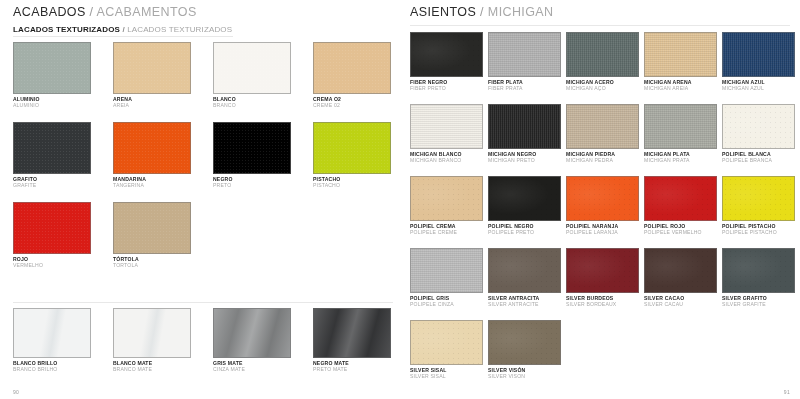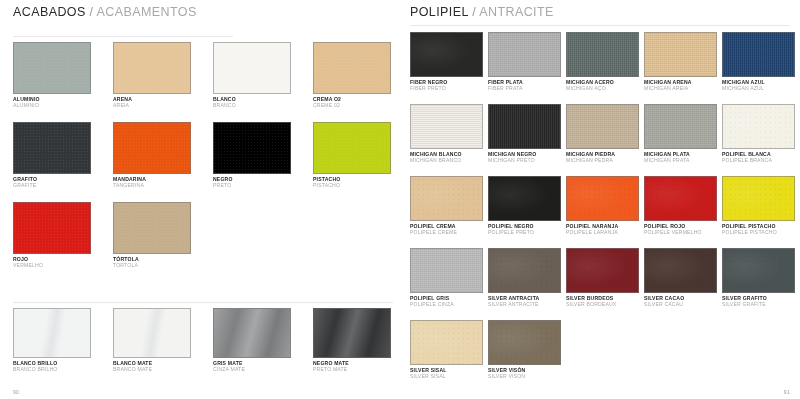--- a/index.html
+++ b/index.html
@@ -135,20 +135,25 @@
 <div class="page">
 
   <div class="panel panel-left">
 
     <div class="main-title" style="position:absolute;left:13px;top:5px;">
       <span class="es">ACABADOS</span>
       <span class="sep">/</span>
       <span class="pt">ACABAMENTOS</span>
     </div>
 
+    <div class="sub-title" style="position:absolute;left:13px;top:25px;">
+      <span class="es">LACADOS TEXTURIZADOS</span>
+      <span class="sep">/</span>
+      <span class="pt">LACADOS TEXTURIZADOS</span>
+    </div>
     <div class="rule" style="position:absolute;left:13px;top:36px;width:220px;"></div>
 
     <div class="grid" id="grid-lacados" style="position:absolute;left:13px;top:42px;width:380px;">
         <div class="cell" style="width: 78px; margin-right: 22px; margin-bottom: 14px;">
           <div class="swatch tex-grain" style="width: 78px; height: 52px; background: rgb(163, 175, 168);"></div>
           <div class="lbl">
             <span class="es">ALUMINIO</span>
             <span class="pt">ALUMINIO</span>
           </div>
         </div>
@@ -249,23 +254,23 @@
           </div>
         </div>
       </div>
 
     <div class="folio folio-left">90</div>
   </div>
 
   <div class="panel panel-right">
 
     <div class="main-title" style="position:absolute;left:10px;top:5px;">
-      <span class="es">POLIPIEL</span>
+      <span class="es">ASIENTOS</span>
       <span class="sep">/</span>
-      <span class="pt">ANTRACITE</span>
+      <span class="pt">MICHIGAN</span>
     </div>
     <div class="rule" style="position:absolute;left:10px;top:25px;width:380px;"></div>
 
     <div class="grid" id="grid-asientos" style="position:absolute;left:10px;top:32px;width:390px;">
         <div class="cell" style="width: 73px; margin-right: 5px; margin-bottom: 13px;">
           <div class="swatch tex-leather" style="width: 73px; height: 45px; background: rgb(40, 40, 38);"></div>
           <div class="lbl">
             <span class="es">FIBER NEGRO</span>
             <span class="pt">FIBER PRETO</span>
           </div>

